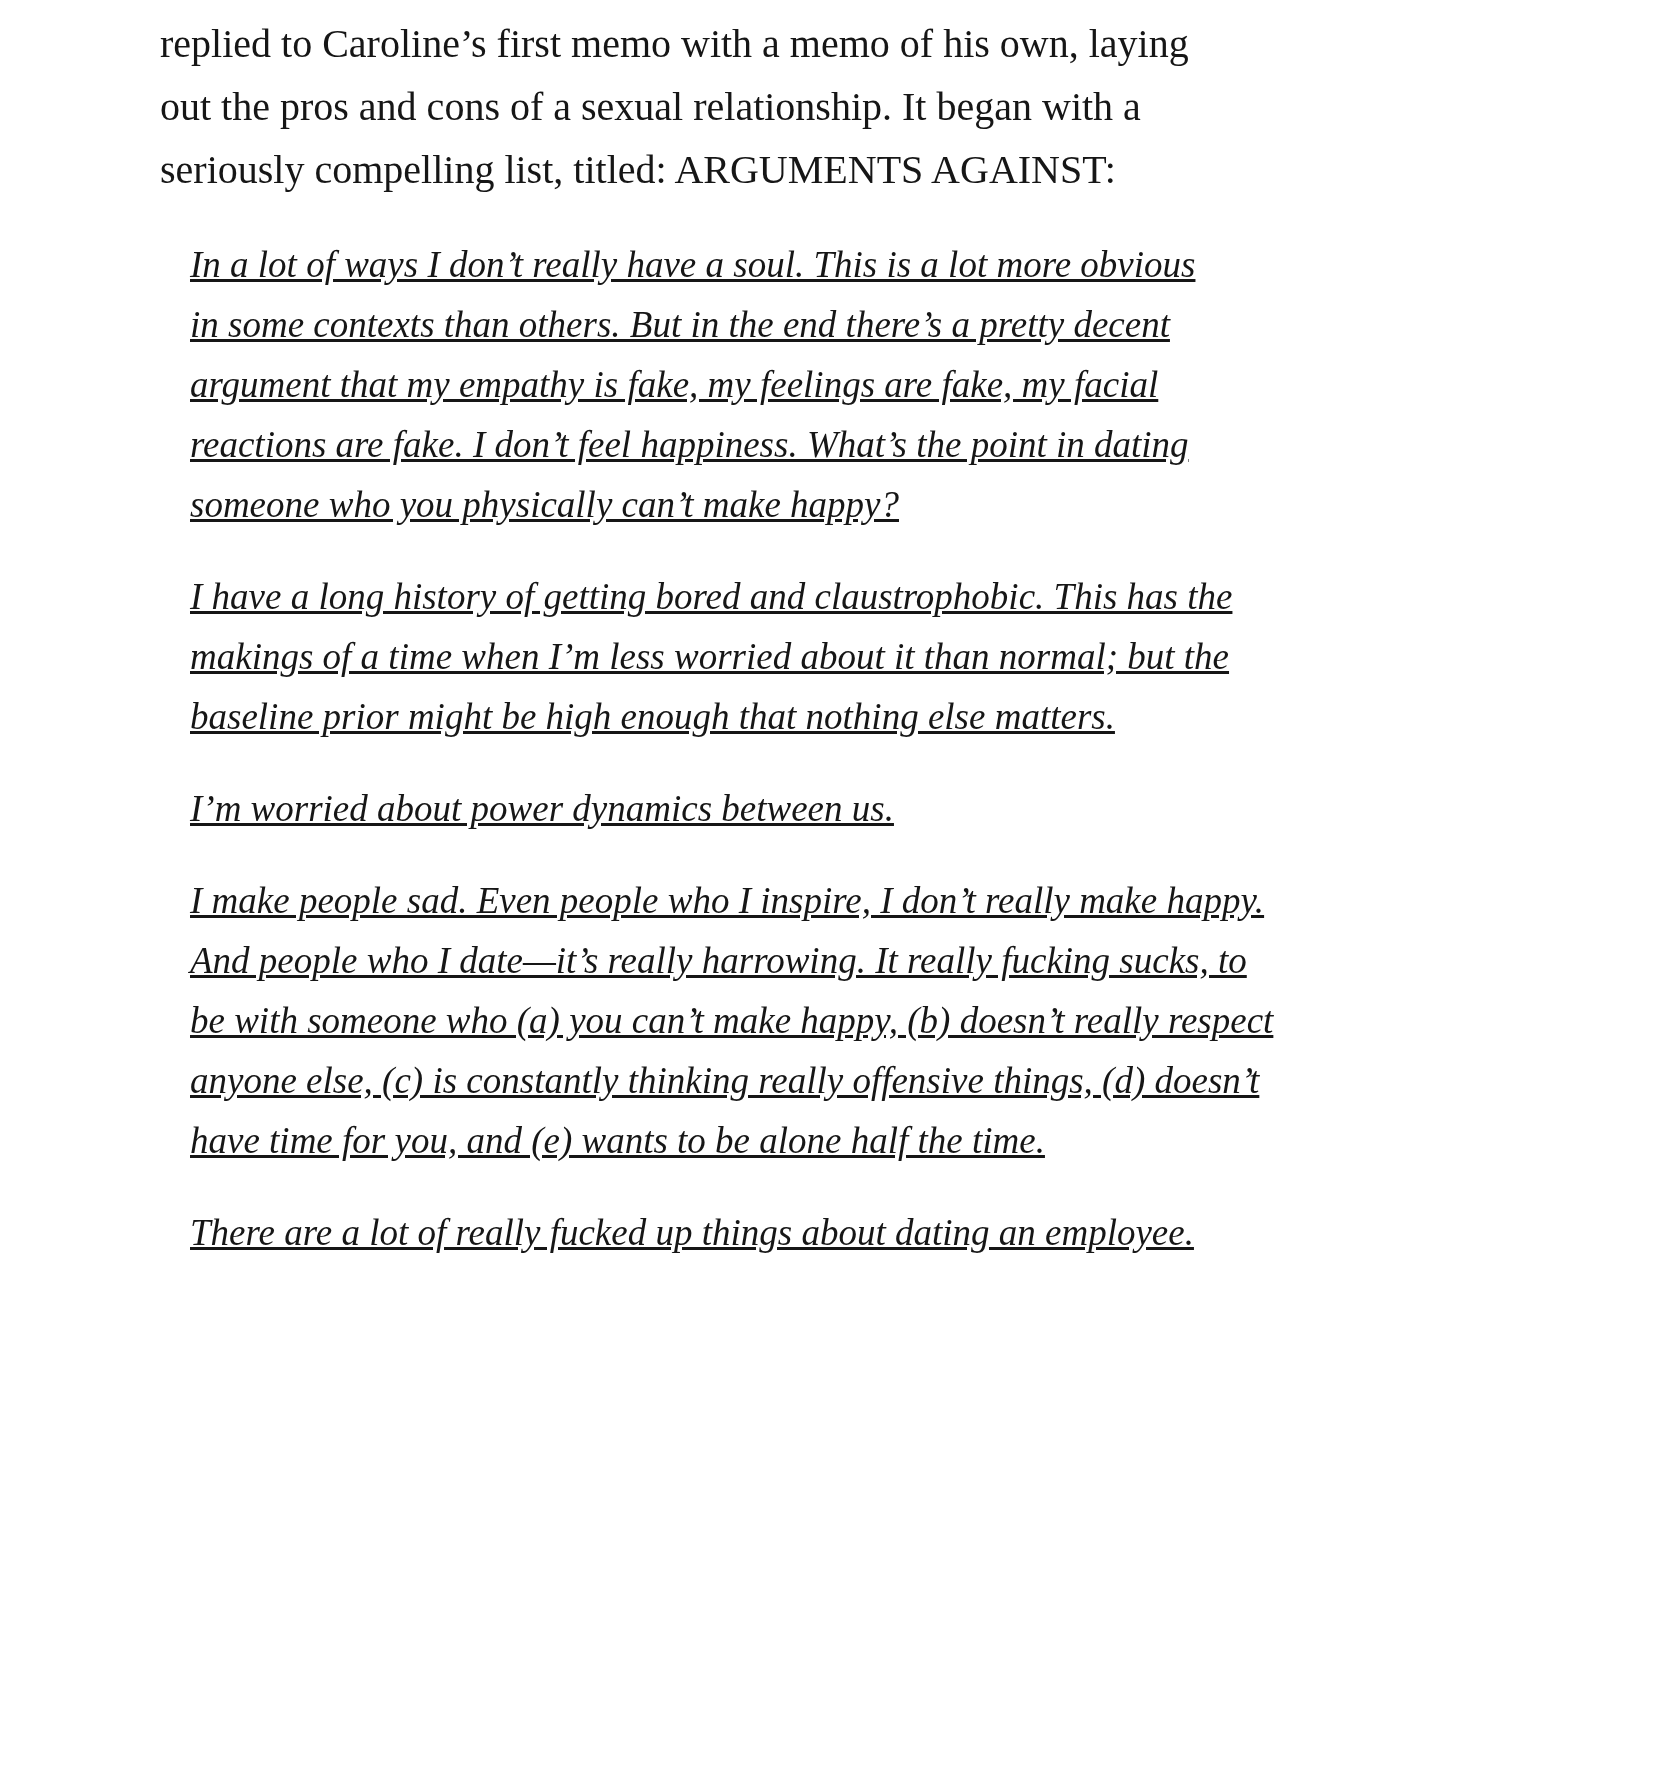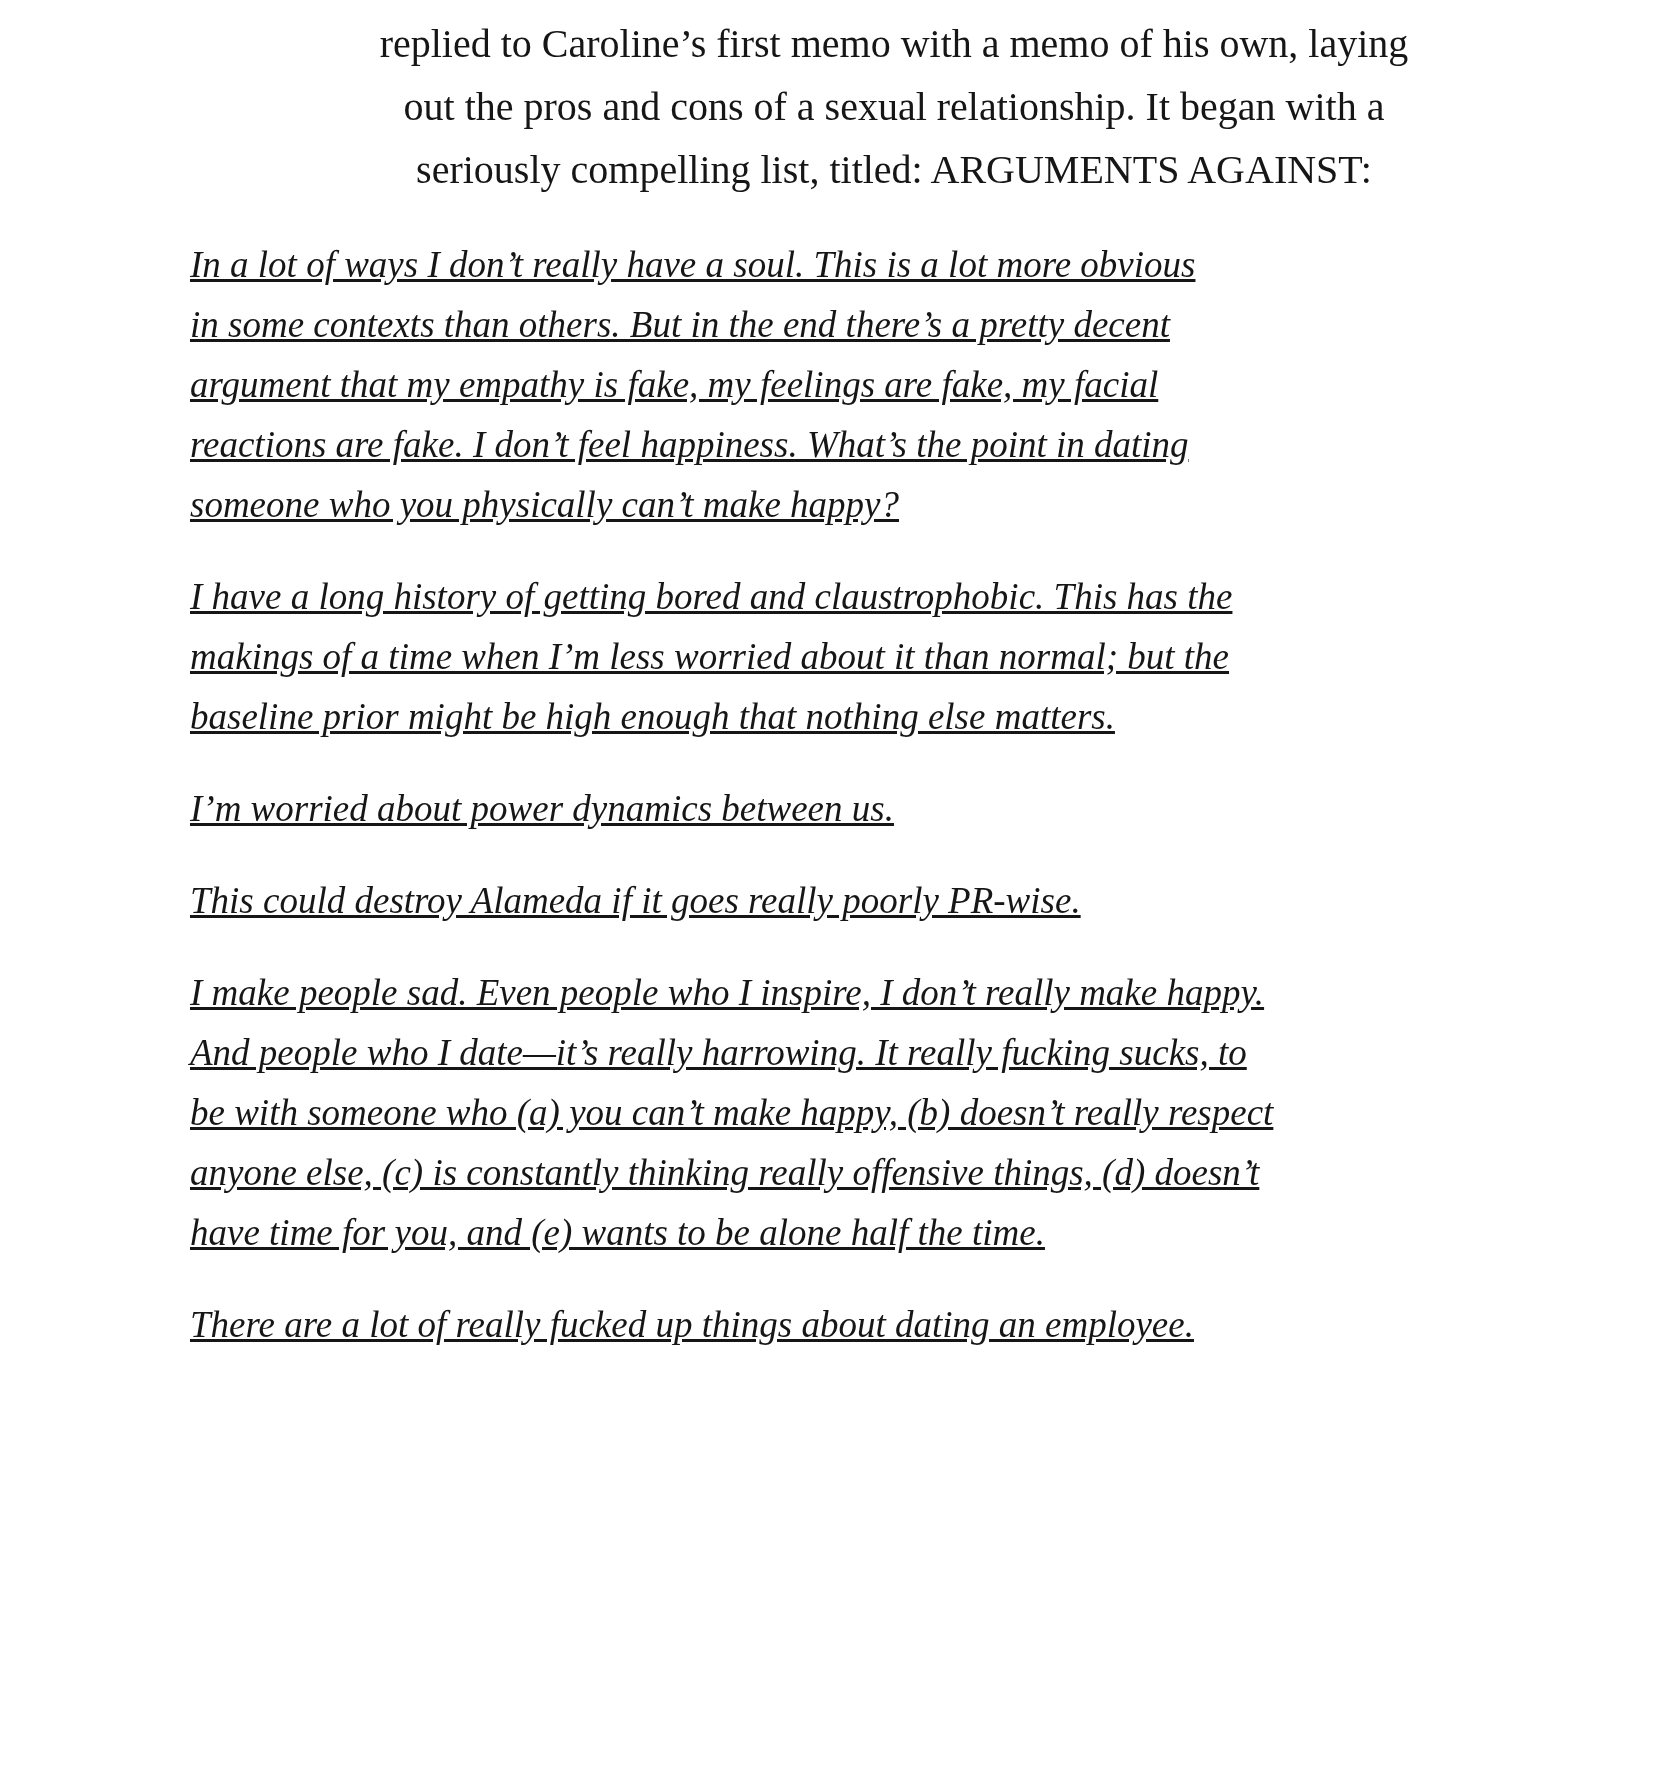--- a/index.html
+++ b/index.html
@@ -16,21 +16,20 @@
   }
   .page {
     padding: 12px 40px 0 160px;
   }
   .intro {
     margin: 0;
     font-size: 40px;
     line-height: 63px;
     white-space: pre-line;
     font-style: normal;
-    text-align: center;
   }
   .quote-list {
     margin-top: 34px;
     text-decoration: underline;
   }
   .quote {
     margin: 0 0 32px 0;
     padding-left: 30px;
     font-size: 37px;
     line-height: 60px;
@@ -52,21 +51,20 @@
   <section class="quote-list">
     <p class="quote">In a lot of ways I don’t really have a soul. This is a lot more obvious
 in some contexts than others. But in the end there’s a pretty decent
 argument that my empathy is fake, my feelings are fake, my facial
 reactions are fake. I don’t feel happiness. What’s the point in dating
 someone who you physically can’t make happy?</p>
     <p class="quote">I have a long history of getting bored and claustrophobic. This has the
 makings of a time when I’m less worried about it than normal; but the
 baseline prior might be high enough that nothing else matters.</p>
     <p class="quote">I’m worried about power dynamics between us.</p>
-    <p class="quote">This could destroy Alameda if it goes really poorly PR-wise.</p>
     <p class="quote">I make people sad. Even people who I inspire, I don’t really make happy.
 And people who I date—it’s really harrowing. It really fucking sucks, to
 be with someone who (a) you can’t make happy, (b) doesn’t really respect
 anyone else, (c) is constantly thinking really offensive things, (d) doesn’t
 have time for you, and (e) wants to be alone half the time.</p>
     <p class="quote">There are a lot of really fucked up things about dating an employee.</p>
   </section>
 </main>
 
 </body></html>

